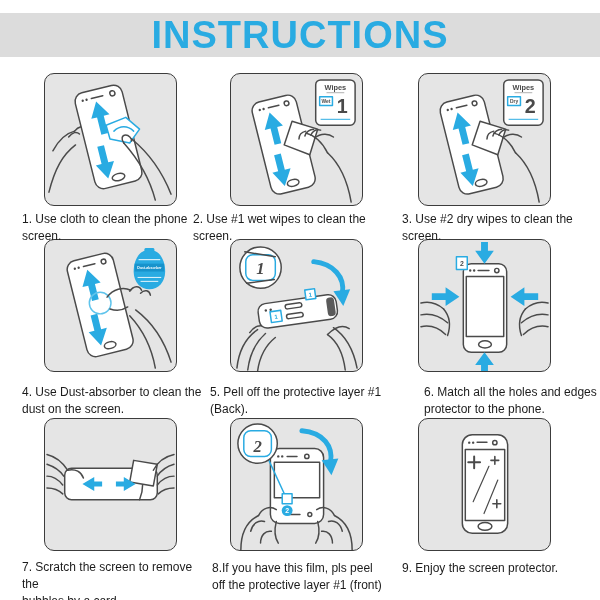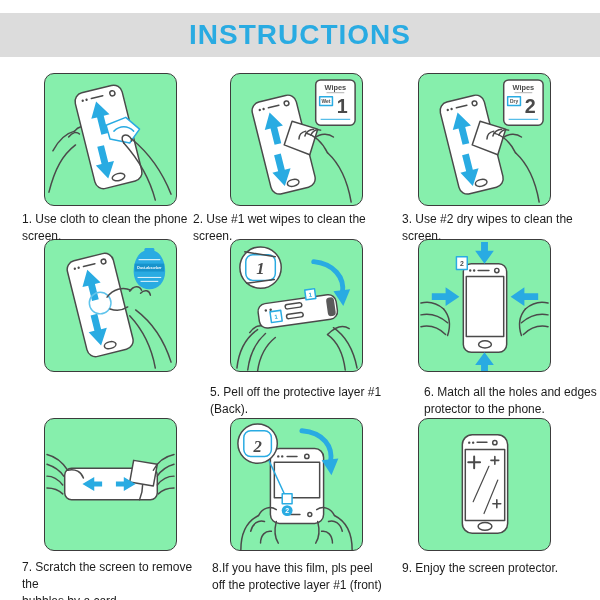--- a/index.html
+++ b/index.html
@@ -6,27 +6,27 @@
   #page {
     position:relative; width:600px; height:600px; background:#ffffff;
     font-family:"Liberation Sans", sans-serif; overflow:hidden;
   }
   
   #band {
     position:absolute; left:0; top:13px; width:600px; height:44px;
     background:#dcdcdc; display:flex; align-items:center; justify-content:center;
   }
   #title {
-    font-size:28px; font-weight:bold; color:#29abe2; letter-spacing:1px;
+    font-size:38px; font-weight:bold; color:#29abe2; letter-spacing:1px;
     line-height:1;
   }
   
   .panel {
     position:absolute; width:133px; height:133px; box-sizing:border-box;
-    border:1.6px solid #3c3c3c; border-radius:10px; background:#86efac;
+    border:1.6px solid #3c3c3c; border-radius:10px; background:#e5e5e5;
   }
   .panel svg { width:100%; height:100%; display:block; }
   .caption {
     position:absolute; font-size:12px; line-height:1.42; color:#1c1c1c;
     white-space:pre-line; width:200px;
   }
   
   .ln  { fill:none; stroke:#4a4a4a; stroke-width:1.5; stroke-linecap:round; stroke-linejoin:round; }
   .fw  { fill:#fff;  stroke:#4a4a4a; stroke-width:1.5; stroke-linejoin:round; }
   .cyf { fill:#29abe2; stroke:none; }
@@ -341,20 +341,22 @@
         <path class="ln" style="stroke-width:1.2" d="M71,48 L55,84"></path>
         <path class="ln" style="stroke-width:1.2" d="M80,62 L66,96"></path>
       </g>
     </svg>
   </div>
 
   <div class="caption" style="left:22px;  top:211px; width:190px;">1. Use cloth to clean the phone screen.</div>
   <div class="caption" style="left:193px; top:211px; width:200px;">2. Use #1 wet wipes to clean the screen.</div>
   <div class="caption" style="left:402px; top:211px; width:200px;">3. Use #2 dry wipes to clean the screen.</div>
 
+  <div class="caption" style="left:22px;  top:384px; width:190px;">4. Use Dust-absorber to clean the
+dust on the screen.</div>
   <div class="caption" style="left:210px; top:384px; width:200px;">5. Pell off the protective layer #1 (Back).</div>
   <div class="caption" style="left:424px; top:384px; width:195px;">6. Match all the holes and edges of
 protector to the phone.</div>
 
   <div class="caption" style="left:22px;  top:559px; width:190px;">7. Scratch the screen to remove the
 bubbles by a card</div>
   <div class="caption" style="left:212px; top:560px; width:195px;">8.If you have this film, pls peel
 off the protective layer #1 (front)</div>
   <div class="caption" style="left:402px; top:560px; width:195px;">9. Enjoy the screen protector.</div>
 

